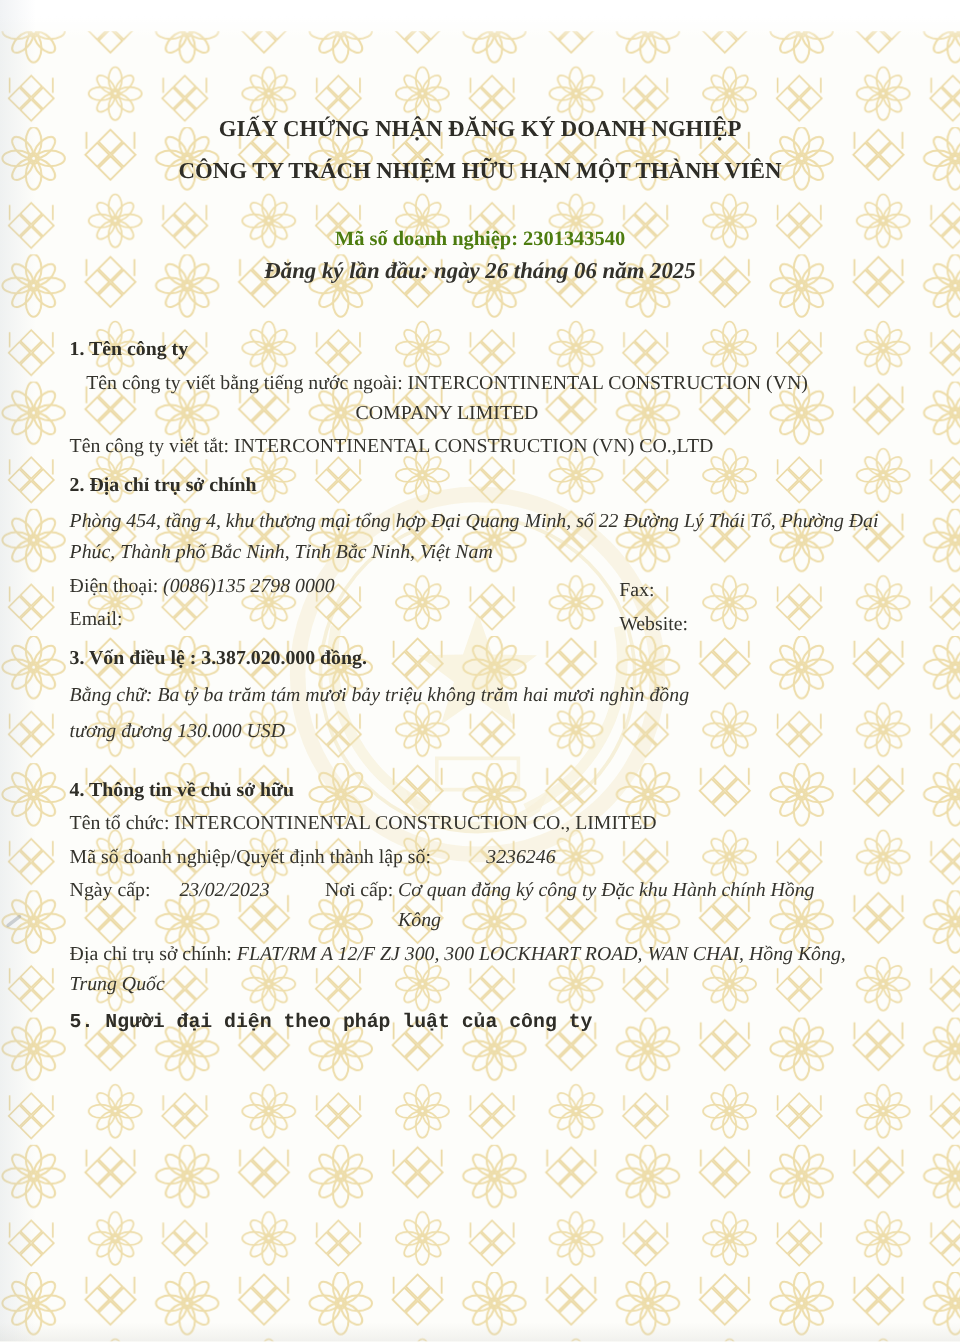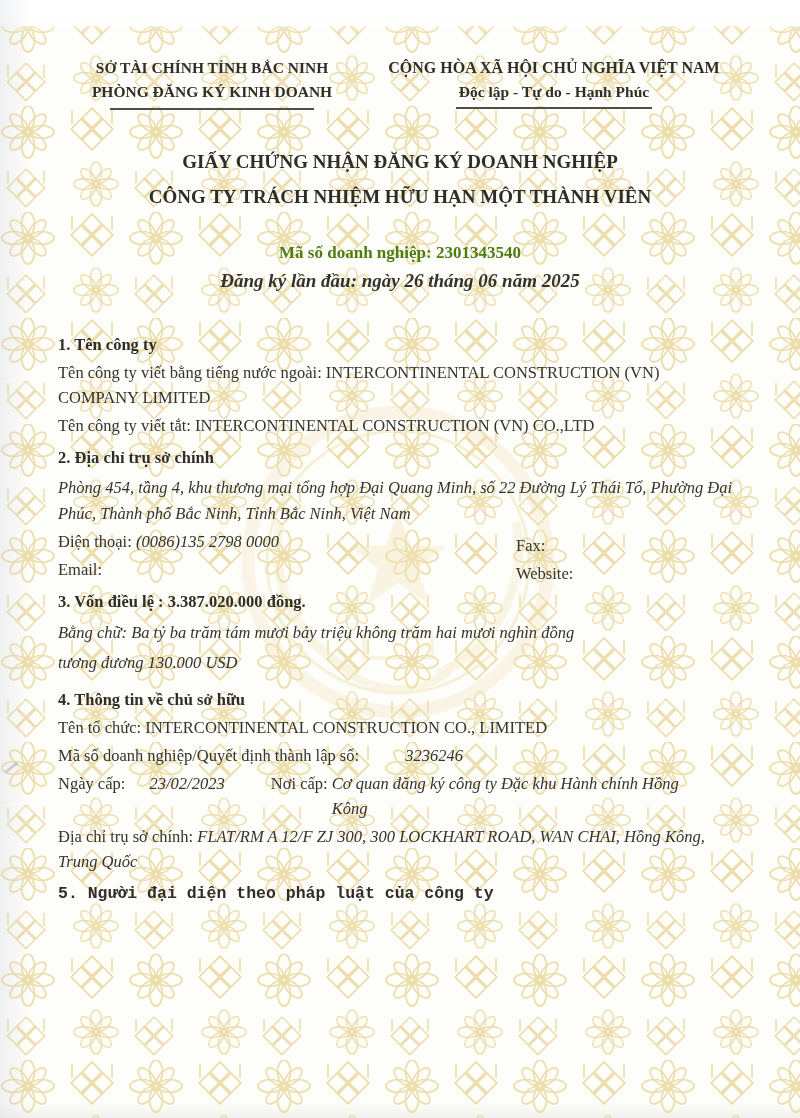--- a/index.html
+++ b/index.html
@@ -41,31 +41,31 @@
     font-size:17px; color:#4d7c0f; }
   .reg-line { text-align:center; margin-top:7px; font-weight:bold;
     font-style:italic; font-size:19px; color:#33322c; }
 
   
   p { margin:0; font-size:16.5px; line-height:25px; }
   .s-head { font-weight:bold; color:#2e2d27; }
   .sec1-head { margin-top:40px; }
   .sec2-head { margin-top:7px; }
   .sec3-head { margin-top:7px; }
-  .sec4-head { margin-top:9px; }
+  .sec4-head { margin-top:21px; }
   .sec5-head { margin-top:7px;font-family:Liberation Mono, monospace; }
   .line { margin-top:3px; }
   .val { font-style:italic; }
   .addr { font-style:italic; margin-top:5px; line-height:25.5px; }
   .two-col { position:relative; }
   .right-col { position:absolute; left:458px; top:4px; }
   .words { font-style:italic; margin-top:4px; line-height:30px; }
   .gap-lg { margin-left:42px; }
   .wrap-val { display:inline-block; vertical-align:top; width:352px; }
-  .narrow { padding-right:55px; }
+  .narrow { padding-right:55px;text-align:center; }
   .narrow2 { padding-right:18px; }
 </style>
 </head>
 <body>
 
 <svg class="bg-svg" width="800" height="1118" aria-hidden="true">
   <defs>
     <g id="flower" fill="none" stroke="#e9d494" stroke-width="1.7">
       <ellipse cx="0" cy="-14" rx="6.5" ry="12"></ellipse>
       <ellipse cx="0" cy="14" rx="6.5" ry="12"></ellipse>
@@ -103,32 +103,20 @@
   </g>
 </svg>
 
 <div class="scan-top"></div>
 <div class="scan-left"></div>
 <div class="scan-bottom"></div>
 <div class="scan-mark"></div>
 
 <div class="content">
 
-  <div class="head-row">
-    <div class="head-left">
-      <div>SỞ TÀI CHÍNH TỈNH BẮC NINH</div>
-      <div>PHÒNG ĐĂNG KÝ KINH DOANH</div>
-      <div class="rule left-rule"></div>
-    </div>
-    <div class="head-right">
-      <div class="l1">CỘNG HÒA XÃ HỘI CHỦ NGHĨA VIỆT NAM</div>
-      <div class="l2">Độc lập - Tự do - Hạnh Phúc</div>
-      <div class="rule right-rule"></div>
-    </div>
-  </div>
 
   <div class="title-block">
     <div>GIẤY CHỨNG NHẬN ĐĂNG KÝ DOANH NGHIỆP</div>
     <div>CÔNG TY TRÁCH NHIỆM HỮU HẠN MỘT THÀNH VIÊN</div>
   </div>
   <div class="tax-line">Mã số doanh nghiệp: 2301343540</div>
   <div class="reg-line">Đăng ký lần đầu: ngày 26 tháng 06 năm 2025</div>
 
   <p class="s-head sec1-head">1. Tên công ty</p>
   <p class="line narrow">

